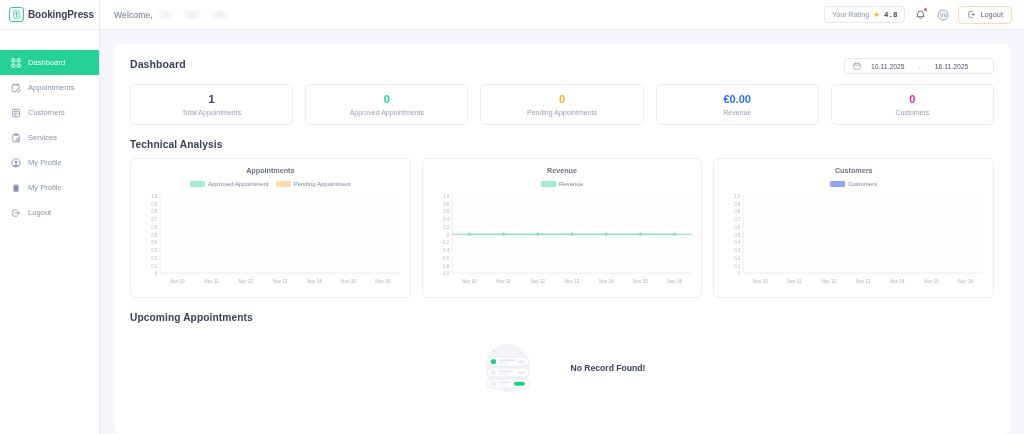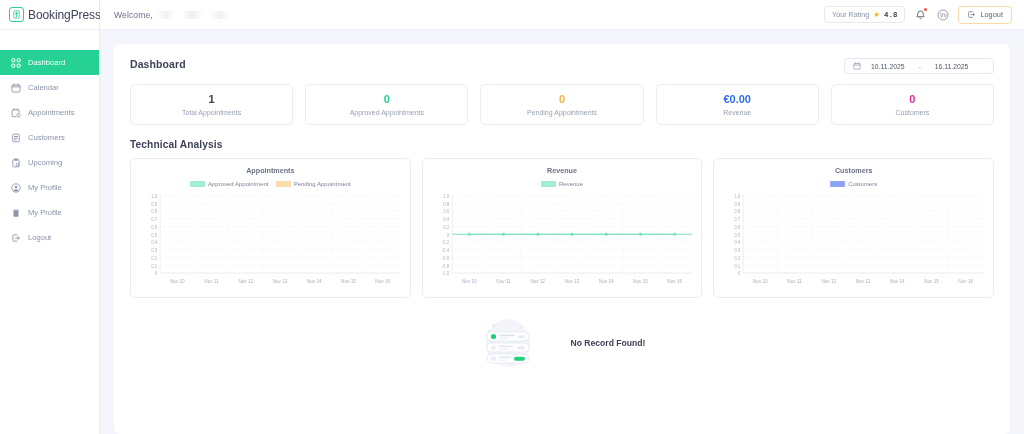--- a/index.html
+++ b/index.html
@@ -23,21 +23,21 @@
     height: 30px; display: flex; align-items: center;
     padding-left: 9px; gap: 4px;
     border-bottom: 1px solid #eceff5;
   }
   .logo-mark {
     width: 15px; height: 15px; border: 1.2px solid #2ecf94;
     border-radius: 3px; display: flex; align-items: center;
     justify-content: center; flex: 0 0 15px;
   }
   .logo-mark svg { display:block; }
-  .logo-text { font-size: 12px; font-weight: normal; color: #3c4257; letter-spacing: -0.1px; }
+  .logo-text { font-size: 10px; font-weight: bold; color: #3c4257; letter-spacing: -0.1px; }
 
   .nav { padding-top: 20px; }
   .nav-item {
     height: 25px; display: flex; align-items: center;
     gap: 7px; padding-left: 10px; cursor: pointer;
     color: #8a93a8; font-size: 7.6px; margin-bottom: 0px;
   }
   .nav-item + .nav-item { margin-top: 0; }
   .nav-item .ic { width: 11px; height: 11px; flex: 0 0 11px; display: flex; align-items:center; justify-content:center;}
   .nav-item .ic svg { display:block; }
@@ -160,29 +160,20 @@
           <svg width="10" height="10" viewBox="0 0 12 12" fill="none" stroke="#ffffff" stroke-width="1.2">
             <rect x="1" y="1" width="3.6" height="3.6" rx=".6"></rect>
               <rect x="7.4" y="1" width="3.6" height="3.6" rx=".6"></rect>
             <rect x="1" y="7.4" width="3.6" height="3.6" rx=".6"></rect>
               <rect x="7.4" y="7.4" width="3.6" height="3.6" rx=".6"></rect>
           </svg>
         </span>
         <span>Dashboard</span>
       </div>
 
-      <div class="nav-item">
-        <span class="ic">
-          <svg width="10" height="10" viewBox="0 0 12 12" fill="none" stroke="#8a93a8" stroke-width="1.05">
-            <rect x="1.2" y="2.2" width="9.6" height="8.6" rx="1.2"></rect>
-            <path d="M1.2 4.6h9.6M3.6 1.2v2M8.4 1.2v2" stroke-linecap="round"></path>
-          </svg>
-        </span>
-        <span>Calendar</span>
-      </div>
 
       <div class="nav-item">
         <span class="ic">
           <svg width="10" height="10" viewBox="0 0 12 12" fill="none" stroke="#8a93a8" stroke-width="1.05">
             <path d="M9.8 6.2V3.2a1.2 1.2 0 00-1.2-1.2H2.6a1.2 1.2 0 00-1.2 1.2v6a1.2 1.2 0 001.2 1.2h3.4"></path>
             <path d="M3.6 1v1.8M7.6 1v1.8" stroke-linecap="round"></path>
             <circle cx="8.9" cy="8.9" r="2"></circle>
           </svg>
         </span>
         <span>Appointments</span>
@@ -200,21 +191,21 @@
 
 
       <div class="nav-item">
         <span class="ic">
           <svg width="10" height="10" viewBox="0 0 12 12" fill="none" stroke="#8a93a8" stroke-width="1.05">
             <rect x="2.2" y="2" width="7.6" height="8.6" rx="1.1"></rect>
             <rect x="4.2" y="0.9" width="3.6" height="2" rx=".7"></rect>
             <circle cx="7.8" cy="8.2" r="1.7"></circle>
           </svg>
         </span>
-        <span>Upcoming</span>
+        <span>Services</span>
       </div>
 
       <div class="nav-item">
         <span class="ic">
           <svg width="10" height="10" viewBox="0 0 12 12">
             <circle cx="6" cy="6" r="5" fill="none" stroke="#8a93a8" stroke-width="1.05"></circle>
             <circle cx="6" cy="4.7" r="1.5" fill="#8a93a8"></circle>
             <path d="M2.8 9.8a3.4 3.4 0 016.4 0" fill="#8a93a8"></path>
           </svg>
         </span>
@@ -507,20 +498,21 @@
                     <text x="148" y="83" text-anchor="middle" font-size="4.8" fill="#a8aebe" font-family="&quot;Liberation Sans&quot;, sans-serif">Nov 13</text>
                     <text x="183.42857142857144" y="83" text-anchor="middle" font-size="4.8" fill="#a8aebe" font-family="&quot;Liberation Sans&quot;, sans-serif">Nov 14</text>
                     <text x="218.85714285714286" y="83" text-anchor="middle" font-size="4.8" fill="#a8aebe" font-family="&quot;Liberation Sans&quot;, sans-serif">Nov 15</text>
                     <text x="254.2857142857143" y="83" text-anchor="middle" font-size="4.8" fill="#a8aebe" font-family="&quot;Liberation Sans&quot;, sans-serif">Nov 16</text>
                   </g>
               </svg>
             </div>
           </div>
         </div>
 
+        <div class="section-title">Upcoming Appointments</div>
 
         <div class="empty-wrap">
           <svg width="58" height="56" viewBox="0 0 58 56">
             <ellipse cx="29" cy="28" rx="22" ry="24" fill="#f3f5fb"></ellipse>
             <circle cx="10" cy="16" r="1" fill="#e3e7f2"></circle>
             <circle cx="47" cy="20" r="1" fill="#ffd9b0"></circle>
             <circle cx="44" cy="40" r="1" fill="#e3e7f2"></circle>
             <path d="M14 10l1.6 1.6M15.6 10L14 11.6" stroke="#ffd0a8" stroke-width=".8" stroke-linecap="round"></path>
             <path d="M41 12l1.4 1.4M42.4 12L41 13.4" stroke="#d9dfef" stroke-width=".8" stroke-linecap="round"></path>
             <path d="M12 34l1.4 1.4M13.4 34L12 35.4" stroke="#ffd0a8" stroke-width=".8" stroke-linecap="round"></path>

